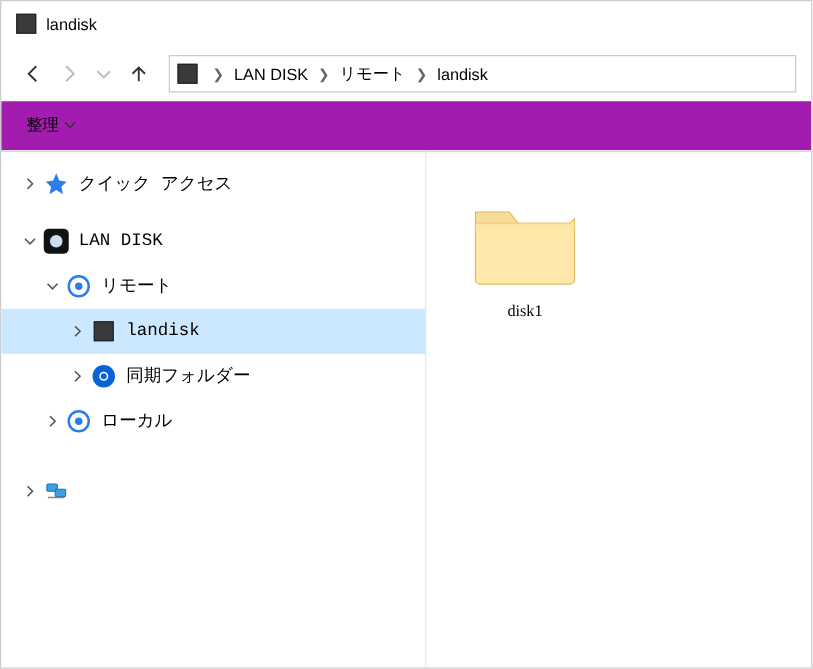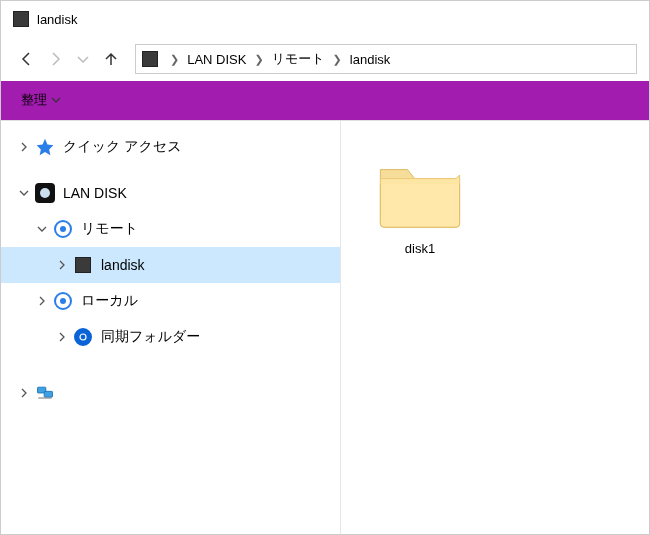--- a/index.html
+++ b/index.html
@@ -18,32 +18,32 @@
     .breadcrumb-icon { width: 16px; height: 16px; background: #3a3a3a; border: 1px solid #222; margin-right: 8px; }
     .bc-sep { color: #666; padding: 0 4px; font-size:11px; }
     .bc-item { padding: 0 4px; cursor: pointer; }
     
     .toolbar { display: flex; align-items: flex-start; padding: 6px 12px; height: 40px; background: #a21caf; border-bottom: 1px solid #e0e0e0; }
     .tool-btn { display: flex; align-items: center; padding: 4px 8px; cursor: pointer; font-size:13px; }
     .tool-btn .caret { margin-left: 4px; }
     
     .content { display: flex; height: calc(535px - 36px - 44px - 40px); }
     
-    .sidebar { width: 340px; border-right: 1px solid #e6e6e6; padding: 8px 0; overflow-y:auto; }
+    .sidebar { width: 340px; border-right: 1px solid #e6e6e6; padding: 8px 0; overflow-y:auto;font-family:Liberation Mono, monospace; }
     .tree-item { display: flex; align-items: center; height: 36px; padding-left: 16px; cursor: pointer; white-space: nowrap; font-size:14px; }
     .tree-item.selected { background: #cce8ff; }
     .tree-chevron { width: 14px; height: 14px; display: inline-flex; align-items: center; justify-content: center; color: #555; margin-right:4px; flex-shrink:0; }
     .tree-icon { width: 20px; height: 20px; display:inline-flex; align-items:center; justify-content:center; margin-right: 8px; flex-shrink:0; }
     .indent1 { padding-left: 34px; }
     .indent2 { padding-left: 54px; }
     
     .mainpane { flex: 1; padding: 24px; display: flex; flex-wrap: wrap; align-content: flex-start; }
     .file-item { display: flex; flex-direction: column; align-items: center; width: 110px; padding: 8px; cursor: pointer; }
     .folder-icon-big { width: 90px; height: 80px; display:flex; align-items:center; justify-content:center; }
-    .file-label { margin-top: 8px; text-align: center; font-size:13px; }
+    .file-label { margin-top: 8px; text-align: center; font-size:13px;font-family:Liberation Serif, serif; }
     
     .star-icon { color:#2b7de9; }
     .circle-b { width:18px; height:18px; border-radius:50%; border:2px solid #2b7de9; display:inline-flex; align-items:center; justify-content:center; }
     .circle-b.filled { background:#0a64d8; border-color:#0a64d8; }
     .circle-b .dot{ width:6px; height:6px; border-radius:50%; background:#2b7de9; }
     .disk-icon-sm { width:16px; height:16px; background:#3a3a3a; border:1px solid #222; }
     .landisk-icon { width:20px; height:20px; background:#111; border-radius:4px; display:flex; align-items:center; justify-content:center; }
     .landisk-icon span{ width:10px; height:10px; background:#cde; border-radius:50%; }
     .pc-icon svg, .net-icon svg { width:20px; height:18px; }
   </style>
@@ -150,48 +150,48 @@
           <svg width="10" height="10" viewBox="0 0 10 10">
             <path d="M3 1 L7 5 L3 9" fill="none" stroke="#555" stroke-width="1.3"></path>
           </svg>
         </span>
       <span class="tree-icon">
           <span class="disk-icon-sm"></span>
         </span>
       <span>landisk</span>
     </div>
 
-    <div class="tree-item indent1">
-      <span class="tree-chevron">
-          <svg width="10" height="10" viewBox="0 0 10 10">
-            <path d="M3 1 L7 5 L3 9" fill="none" stroke="#555" stroke-width="1.3"></path>
-          </svg>
-        </span>
-      <span class="tree-icon">
-          <span class="circle-b">
-            <span class="dot"></span>
-          </span>
-        </span>
-      <span>ローカル</span>
-    </div>
-
     <div class="tree-item indent2">
       <span class="tree-chevron">
           <svg width="10" height="10" viewBox="0 0 10 10">
             <path d="M3 1 L7 5 L3 9" fill="none" stroke="#555" stroke-width="1.3"></path>
           </svg>
         </span>
       <span class="tree-icon">
           <span class="circle-b filled">
             <svg width="10" height="10" viewBox="0 0 10 10">
               <path d="M2 5a3 3 0 0 1 6 0M8 5a3 3 0 0 1-6 0" fill="none" stroke="#fff" stroke-width="1.2"></path>
             </svg>
           </span>
         </span>
       <span>同期フォルダー</span>
+    </div>
+
+    <div class="tree-item indent1">
+      <span class="tree-chevron">
+          <svg width="10" height="10" viewBox="0 0 10 10">
+            <path d="M3 1 L7 5 L3 9" fill="none" stroke="#555" stroke-width="1.3"></path>
+          </svg>
+        </span>
+      <span class="tree-icon">
+          <span class="circle-b">
+            <span class="dot"></span>
+          </span>
+        </span>
+      <span>ローカル</span>
     </div>
 
     <div style="height:10px"></div>
 
 
     <div style="height:10px"></div>
 
     <div class="tree-item">
       <span class="tree-chevron">
           <svg width="10" height="10" viewBox="0 0 10 10">

